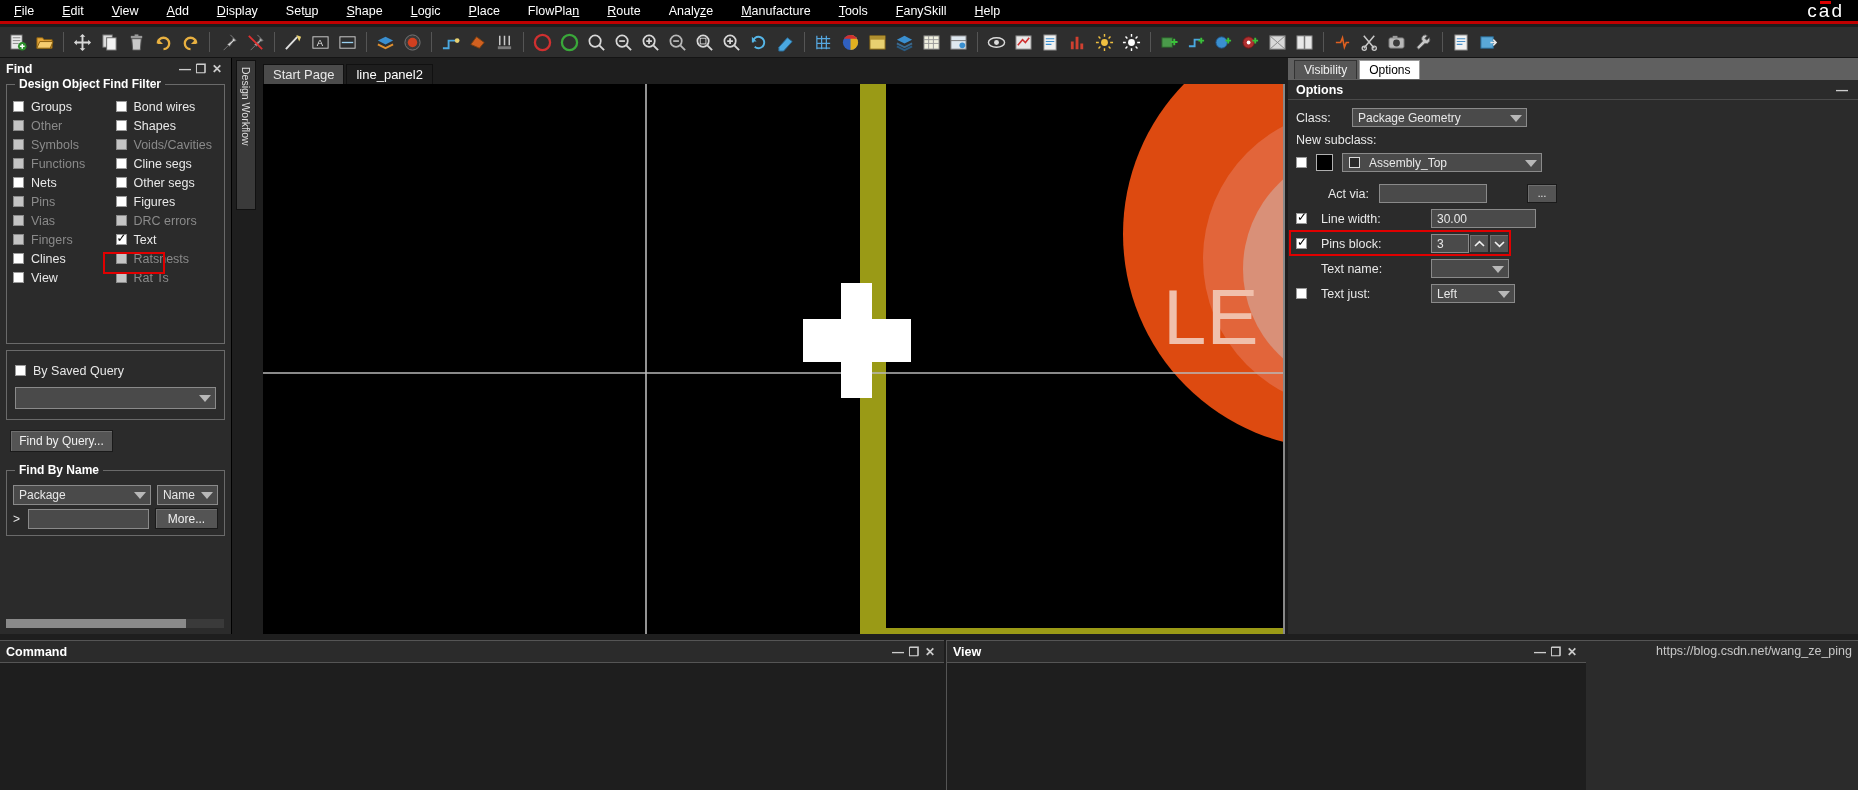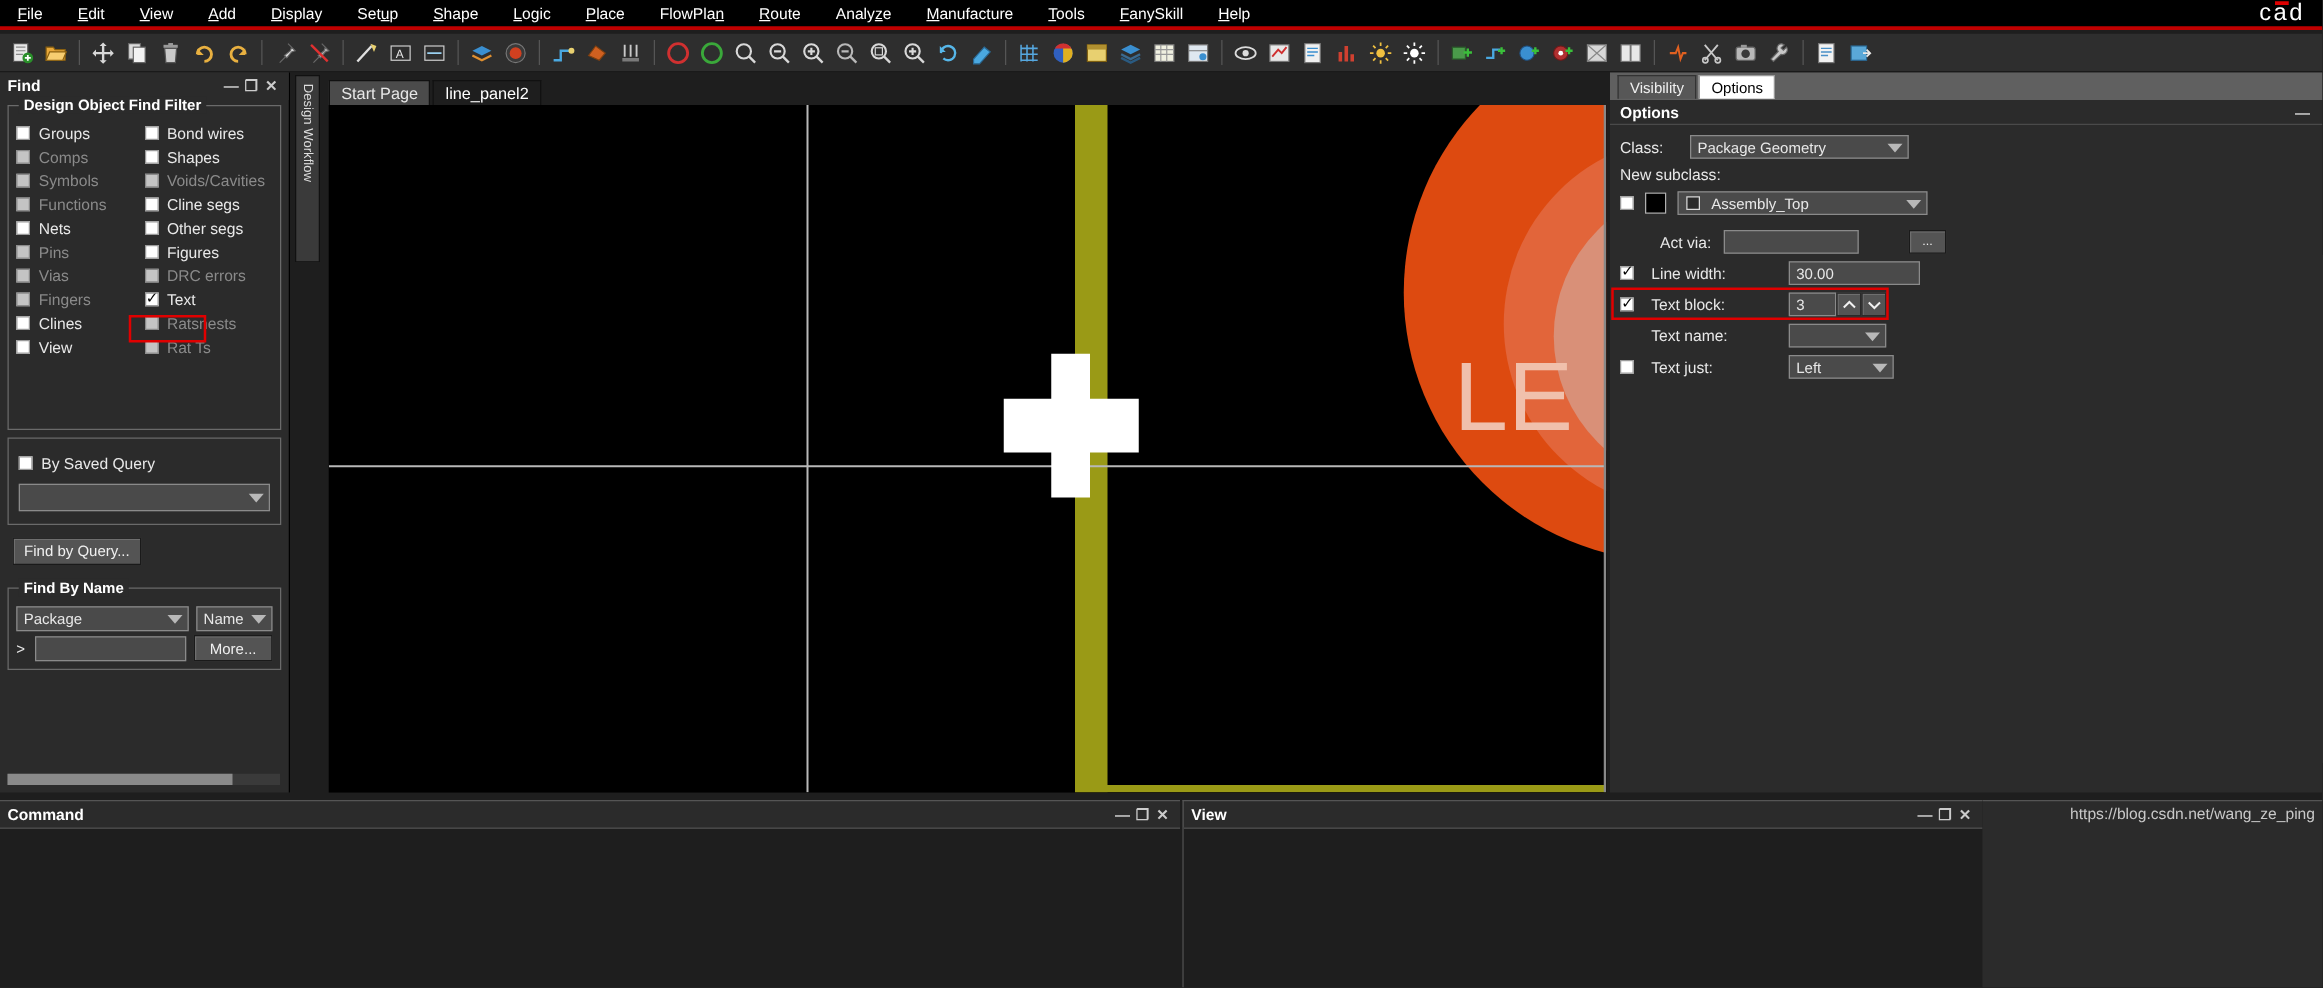--- a/index.html
+++ b/index.html
@@ -571,21 +571,21 @@
 
 
       <div class="find-grid">
         <div class="find-col">
           <div class="cbrow">
               <span class="cbox"></span>
               <span class="cblabel">Groups</span>
             </div>
           <div class="cbrow">
               <span class="cbox disabled"></span>
-              <span class="cblabel dim">Comps</span>
+              <span class="cblabel dim">Other</span>
             </div>
           <div class="cbrow">
               <span class="cbox disabled"></span>
               <span class="cblabel dim">Symbols</span>
             </div>
           <div class="cbrow">
               <span class="cbox disabled"></span>
               <span class="cblabel dim">Functions</span>
             </div>
           <div class="cbrow">
@@ -782,21 +782,21 @@
       <div class="orow">
         <span class="cbox checked" style="margin-right:14px;"></span>
         <span class="olabel" style="width:110px;">Line width:</span>
         <div class="txtin" style="width:105px; height:19px;">
           <span>30.00</span>
         </div>
       </div>
 
       <div class="orow" style="position:relative;">
         <span class="cbox checked" style="margin-right:14px;"></span>
-        <span class="olabel" style="width:110px;">Text block:</span>
+        <span class="olabel" style="width:110px;">Pins block:</span>
         <div class="txtin" style="width:38px; height:19px;">
           <span>3</span>
         </div>
         <div class="spin-btn">
           <svg width="11" height="8" viewBox="0 0 11 8">
               <path d="M1 6L5.5 1.6 10 6" stroke="#f0f0f0" stroke-width="1.6" fill="none"></path>
             </svg>
         </div>
         <div class="spin-btn">
           <svg width="11" height="8" viewBox="0 0 11 8">

